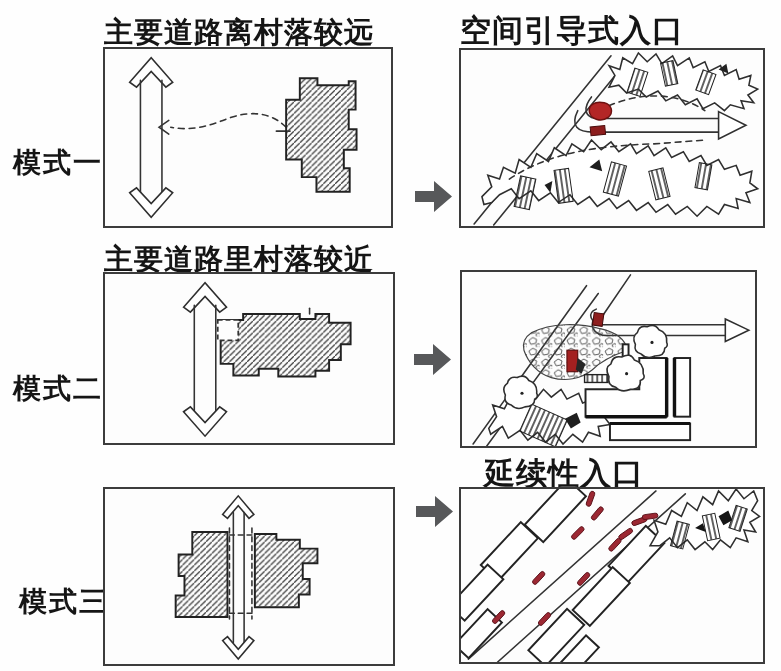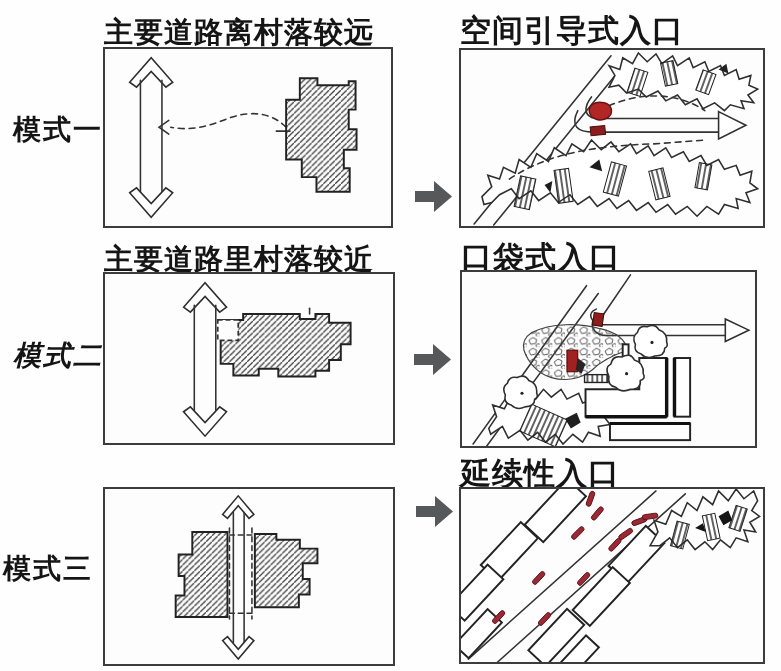--- a/index.html
+++ b/index.html
@@ -1,20 +1,20 @@
 <!DOCTYPE html>
 <html><head>
 <meta charset="utf-8">
 <style>
   html,body{margin:0;padding:0;background:#ffffff;}
   body{font-family:"Liberation Sans","DejaVu Sans",sans-serif;}
   .canvas{position:relative;width:781px;height:671px;background:#fefefe;overflow:hidden;}
   .panel-title{position:absolute;font-size:29px;font-weight:600;color:#151515;letter-spacing:1px;white-space:nowrap;}
   .panel-title.right{font-size:31px;}
-  .mode-label{position:absolute;font-size:28px;font-weight:600;color:#151515;letter-spacing:2px;white-space:nowrap;}
+  .mode-label{position:absolute;font-size:28px;font-weight:600;color:#151515;letter-spacing:2px;white-space:nowrap;margin-top:33px;}
   .box{position:absolute;border:2px solid #3c3c3c;background:#fdfdfd;box-sizing:border-box;}
   .box svg{display:block;width:100%;height:100%;}
   .flow-arrow{position:absolute;width:38px;height:31px;}
   .sk{stroke:#333;stroke-width:1.6;fill:none;stroke-linecap:round;}
   .wh{fill:#fff;stroke:#2f2f2f;stroke-width:1.6;}
   .bld{fill:#fff;stroke:#232323;stroke-width:2;}
 </style>
 </head>
 <body>
 
@@ -86,23 +86,22 @@
         <path class="sk" stroke-dasharray="6 5" d="M140,62 C180,40 222,44 248,62"></path>
         <path class="sk" stroke-dasharray="6 5" d="M48,132 C90,104 140,98 196,96 L250,92"></path>
       </g>
       <g>
         <path d="M130,64 C128,56 136,52 145,54 C153,56 155,64 149,69 C142,74 132,71 130,64 Z" fill="#b32626" stroke="#6e1111" stroke-width="1.5"></path>
         <rect x="131" y="78" width="15" height="9" fill="#8c1d1d" stroke="#4a0c0c" stroke-width="1" transform="rotate(-6 138 82)"></rect>
       </g>
     </svg>
   </div>
 
-  <div class="mode-label" style="left:13px;top:337px;font-style:italic;">模式二</div>
+  <div class="mode-label" style="left:13px;top:337px;">模式二</div>
   <div class="panel-title" style="left:104px;top:240px;text-align:center;">主要道路里村落较近</div>
-  <div class="panel-title right" style="left:461px;top:237px;">口袋式入口</div>
 
   <div class="box" style="left:103px;top:272px;width:292px;height:173px;">
     <svg viewBox="0 0 292 173">
       <defs>
         <pattern id="h2" width="6" height="6" patternUnits="userSpaceOnUse">
           <path d="M-1,7 L7,-1" stroke="#3f3f3f" stroke-width="1.3" fill="none"></path>
         </pattern>
       </defs>
       <g>
         <path class="wh" d="M79,34 L101,9 L123,34 L116,39 L101,23 L86,39 Z"></path>
@@ -168,22 +167,22 @@
         <path class="wh" d="M208,72 Q209,62 200,59 Q196,52 188,56 Q180,54 178,62 Q172,66 176,74 Q174,82 182,84 Q188,90 196,86 Q206,86 206,78 Q210,76 208,72 Z"></path>
         <circle cx="193" cy="72" r="1.6" fill="#222"></circle>
         <path class="wh" d="M184,104 Q185,93 175,90 Q171,82 162,87 Q153,85 151,94 Q144,98 149,107 Q147,116 156,118 Q162,124 171,120 Q182,120 181,111 Q187,109 184,104 Z"></path>
         <circle cx="167" cy="104" r="1.6" fill="#222"></circle>
         <path class="wh" d="M75,124 Q76,114 67,111 Q63,104 55,108 Q47,106 45,114 Q39,118 43,126 Q41,134 49,136 Q55,142 63,138 Q73,138 73,130 Q77,128 75,124 Z"></path>
         <circle cx="60" cy="124" r="1.6" fill="#222"></circle>
       </g>
     </svg>
   </div>
 
-  <div class="mode-label" style="left:3px;top:550px;">模式三</div>
-  <div class="panel-title right" style="left:460px;top:453px;">延续性入口</div>
+  <div class="mode-label" style="left:19px;top:550px;">模式三</div>
+  <div class="panel-title right" style="left:484px;top:453px;">延续性入口</div>
 
   <div class="box" style="left:103px;top:487px;width:292px;height:179px;">
     <svg viewBox="0 0 292 179">
       <defs>
         <pattern id="h3" width="6" height="6" patternUnits="userSpaceOnUse">
           <path d="M-1,7 L7,-1" stroke="#3f3f3f" stroke-width="1.3" fill="none"></path>
         </pattern>
       </defs>
       <g>
         <path class="wh" stroke-width="1.4" d="M119,26 L135,7 L151,26 L146,30 L135,17 L124,30 Z"></path>

